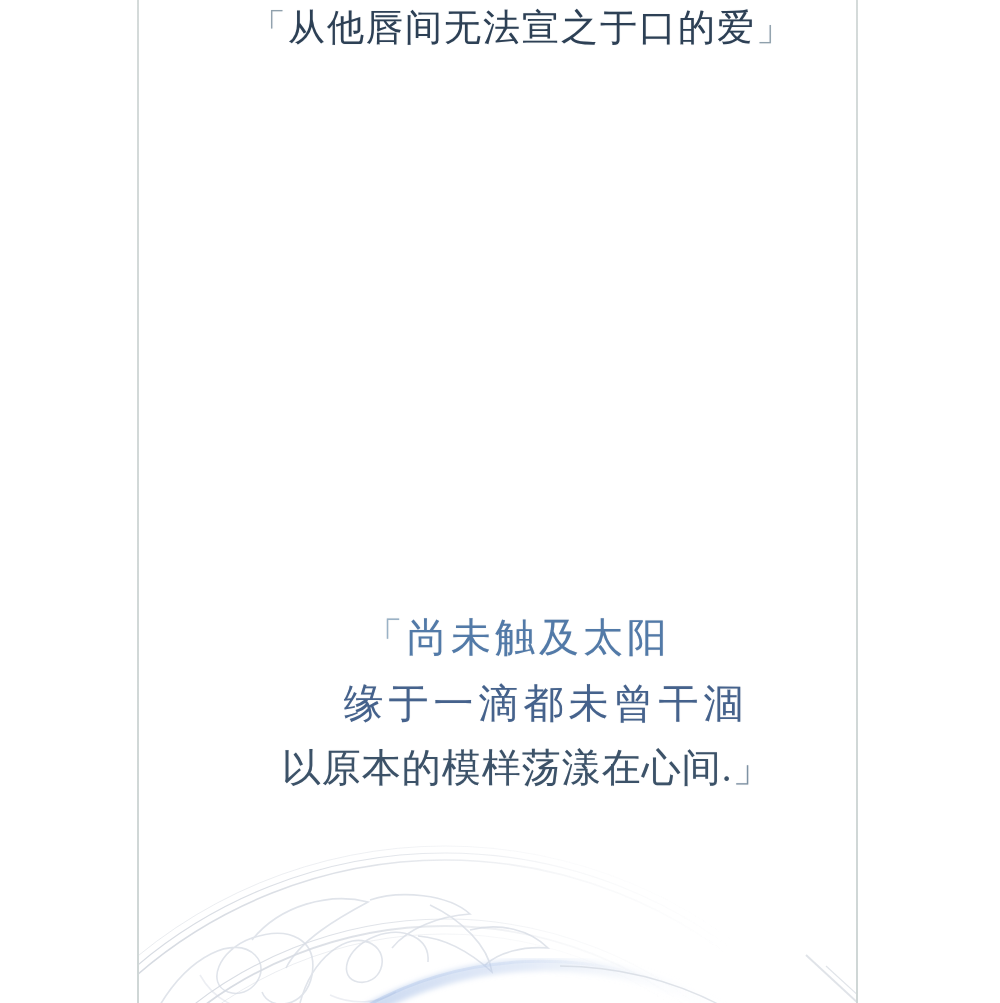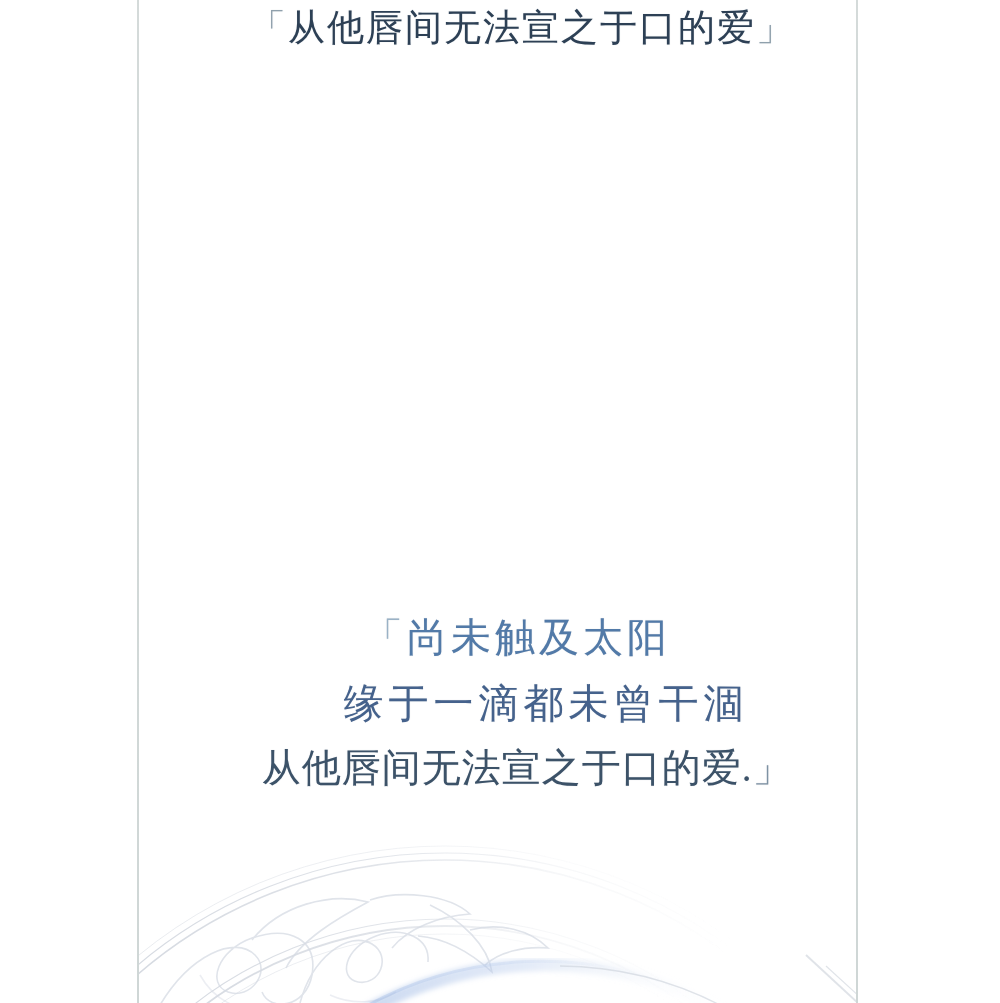--- a/index.html
+++ b/index.html
@@ -125,16 +125,16 @@
     <span class="bracket">「</span><span>从他唇间无法宣之于口的爱</span><span class="bracket">」</span>
   </div>
 
   <div class="quote bq1">
     <span class="bracket">「</span><span>尚未触及太阳</span>
   </div>
   <div class="quote bq2">
     <span>缘于一滴都未曾干涸</span>
   </div>
   <div class="quote bq3">
-    <span>从他唇间无法宣之于口的爱.</span><span class="bracket">」</span>
+    <span>以原本的模样荡漾在心间.</span><span class="bracket">」</span>
   </div>
 
 </div>
 
 </body></html>

